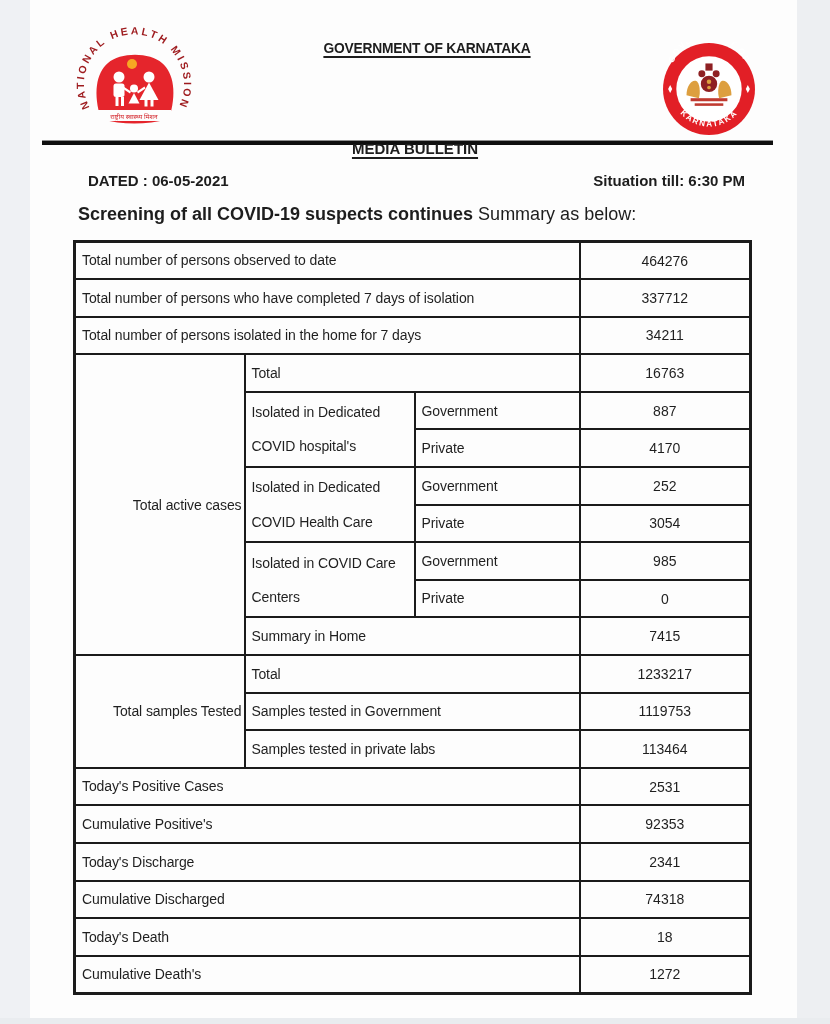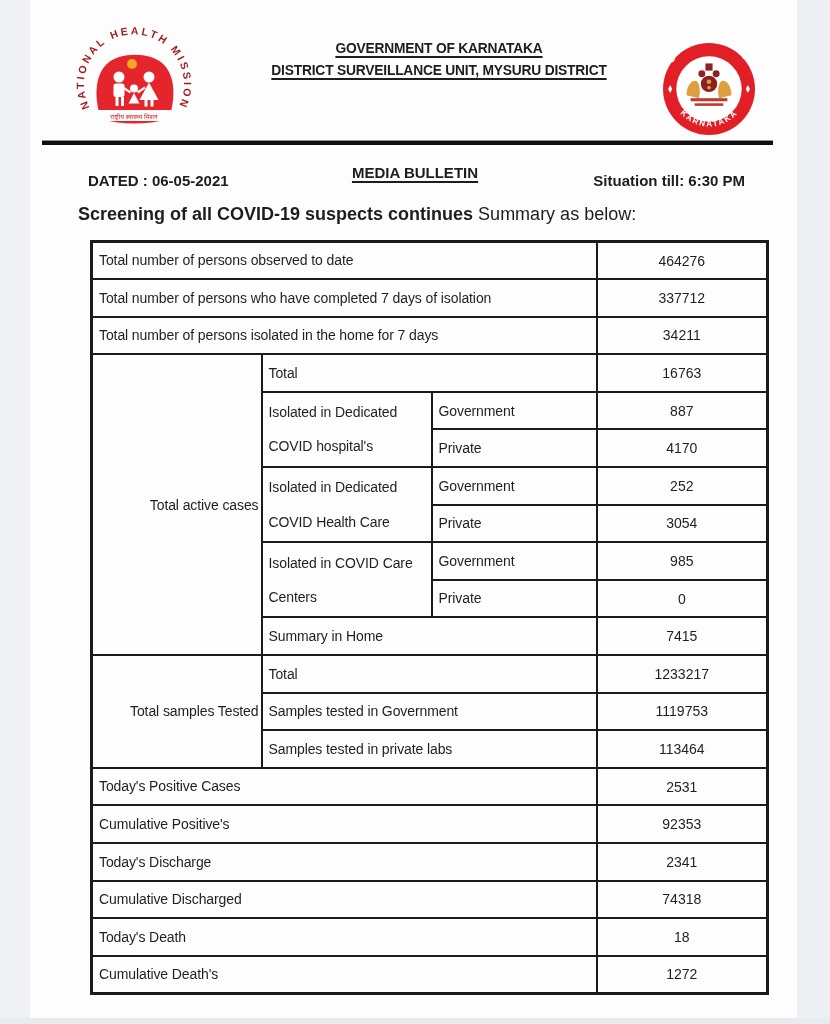--- a/index.html
+++ b/index.html
@@ -6,38 +6,38 @@
     font-family:"Liberation Sans","DejaVu Sans",sans-serif;background:#ffffff;color:#222;}
   .page{position:absolute;left:0;top:0;width:830px;height:1024px;background:#fdfdfd;}
   .edge{position:absolute;background:#eff1f4;}
   .edge-left{left:0;top:0;width:30px;height:1024px;}
   .edge-right{left:797px;top:0;width:33px;height:1024px;background:#edeff2;}
   .edge-bottom{left:0;top:1018px;width:830px;height:6px;background:#e9ecef;}
 
   .nhm-logo{position:absolute;left:72px;top:22px;width:124px;height:116px;}
   .k-seal{position:absolute;left:662px;top:42px;width:94px;height:94px;}
 
-  .org-block{position:absolute;left:219px;top:38px;width:440px;text-align:center;}
+  .org-block{position:absolute;left:207px;top:38px;width:440px;text-align:center;}
   .org-line{font-weight:bold;font-size:13.8px;letter-spacing:-0.2px;line-height:22px;color:#1d1d1d;
     text-decoration:underline;text-decoration-thickness:1.5px;text-underline-offset:3px;}
 
   .rule{position:absolute;left:42px;top:140px;width:731px;height:5px;
     background:linear-gradient(#909090 0 30%,#0f0f0f 30% 100%);}
 
-  .media-title{position:absolute;left:0;top:164px;width:830px;text-align:center;
+  .media-title{position:absolute;left:0;top:140px;width:830px;text-align:center;
     font-weight:bold;font-size:15px;color:#1d1d1d;
     text-decoration:underline;text-decoration-thickness:1.5px;text-underline-offset:3px;}
 
   .date-row{position:absolute;left:88px;top:172px;width:657px;display:flex;
     justify-content:space-between;font-weight:bold;font-size:15px;color:#1d1d1d;}
 
   .screening-row{position:absolute;left:78px;top:204px;font-size:18px;color:#1d1d1d;}
   .screening-row .b{font-weight:bold;}
 
-  table.summary{position:absolute;left:90px;top:240px;width:676px;border-collapse:collapse;
+  table.summary{position:absolute;left:73px;top:240px;width:676px;border-collapse:collapse;
     table-layout:fixed;border:3px solid #1b1b1b;padding-left:28px;}
   table.summary td{border:2px solid #1b1b1b;font-size:14px;color:#1f1f1f;
     vertical-align:middle;overflow:hidden;}
   table.summary tr{height:37.6px;}
   td.label{text-align:left;padding:0 4px 0 6px;line-height:2.45;letter-spacing:-0.1px;}
   td.group{text-align:right;padding:0 2px;letter-spacing:-0.1px;}
   td.value{text-align:center;padding:0 2px;}
 </style>
 </head>
 <body>
@@ -70,21 +70,20 @@
       <path d="M 62,71 L 56.5,81.5 L 67.5,81.5 Z"></path>
       <path d="M 51.5,64.5 L 59,69.5 L 58,71.5 L 50.5,66.5 Z"></path>
       <path d="M 72.5,64.5 L 65,69.5 L 66,71.5 L 73.5,66.5 Z"></path>
     </g>
     <rect x="25" y="88" width="74" height="11" fill="#fdfdfd"></rect>
     <text x="62" y="96.5" text-anchor="middle" font-size="6.5" fill="#d3262c">राष्ट्रीय स्वास्थ्य मिशन</text>
   </svg>
 
   <div class="org-block">
     <div class="org-line">GOVERNMENT OF KARNATAKA</div>
-    <div class="org-line">DISTRICT SURVEILLANCE UNIT, MYSURU DISTRICT</div>
   </div>
 
   <svg class="k-seal" viewBox="0 0 92 92">
     <defs>
       <path id="sealTop" d="M 9.6,39.6 A 37,37 0 1 1 82.4,39.6" fill="none"></path>
       <path id="sealBot" d="M 9.6,52.4 A 37,37 0 0 0 82.4,52.4" fill="none"></path>
     </defs>
     <circle cx="46" cy="46" r="45" fill="#e21f26"></circle>
     <circle cx="46" cy="46" r="32" fill="#ffffff"></circle>
     <text font-size="8" font-weight="bold" fill="#ffffff" letter-spacing="1.6">

